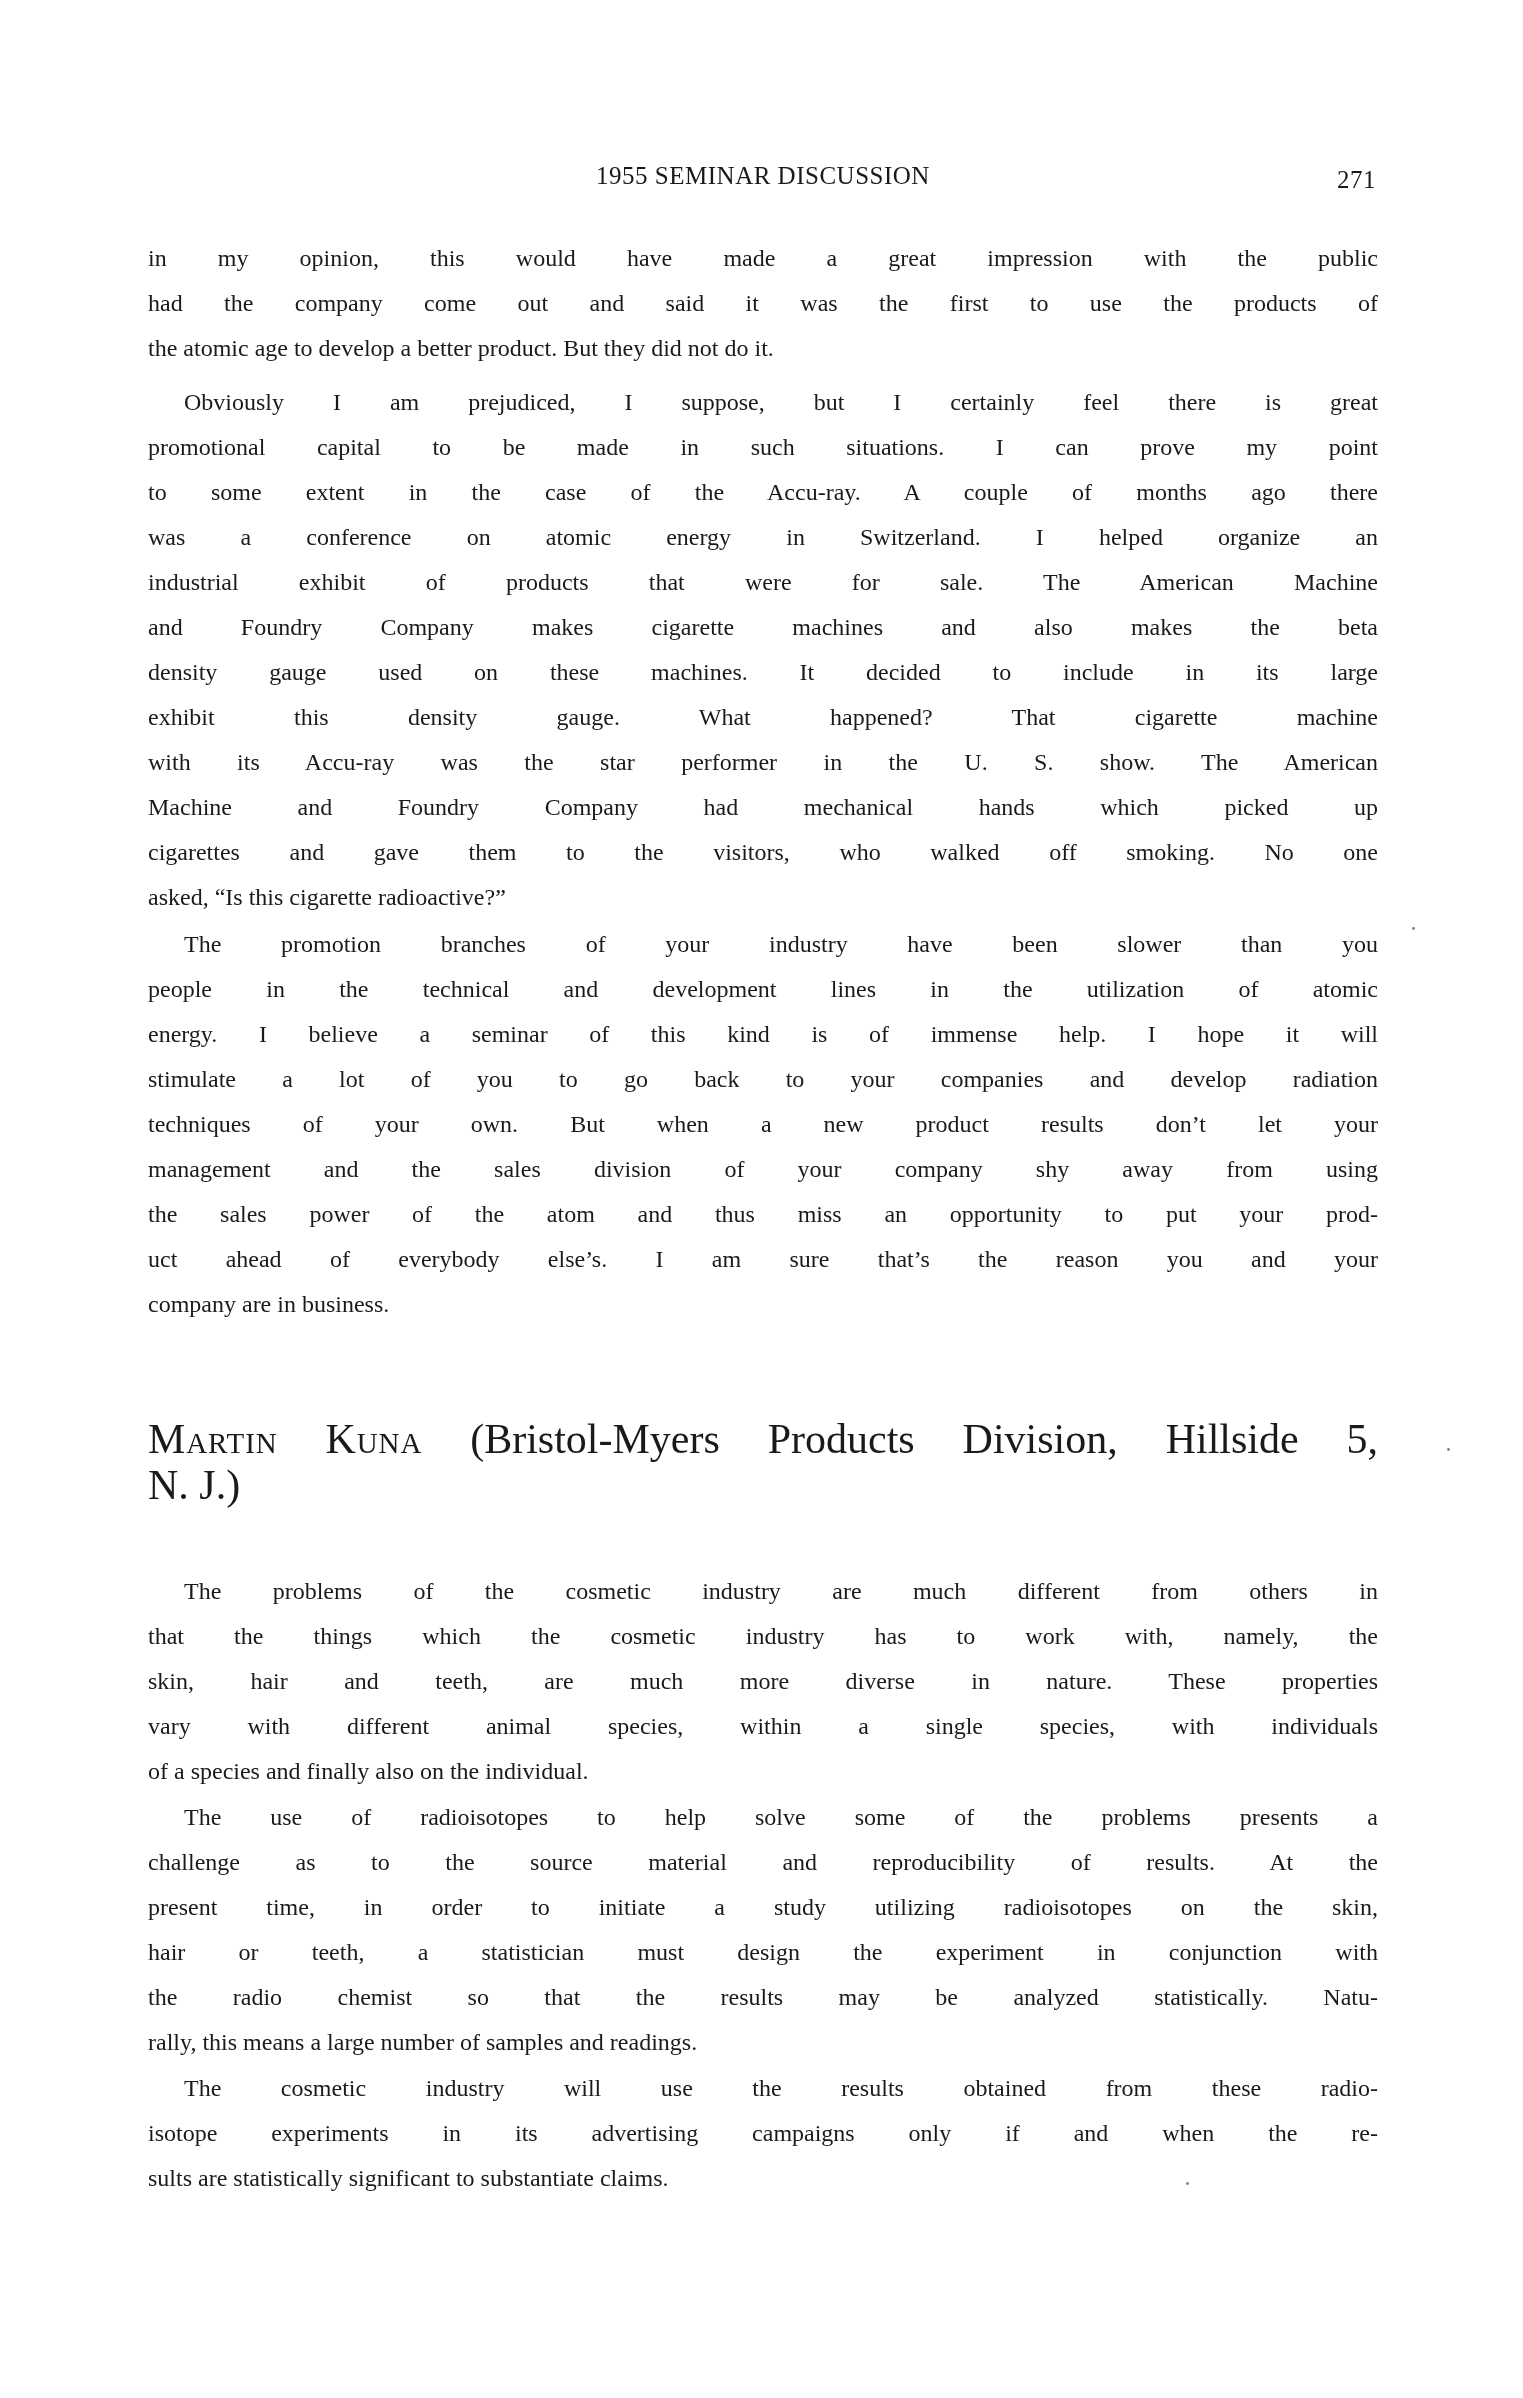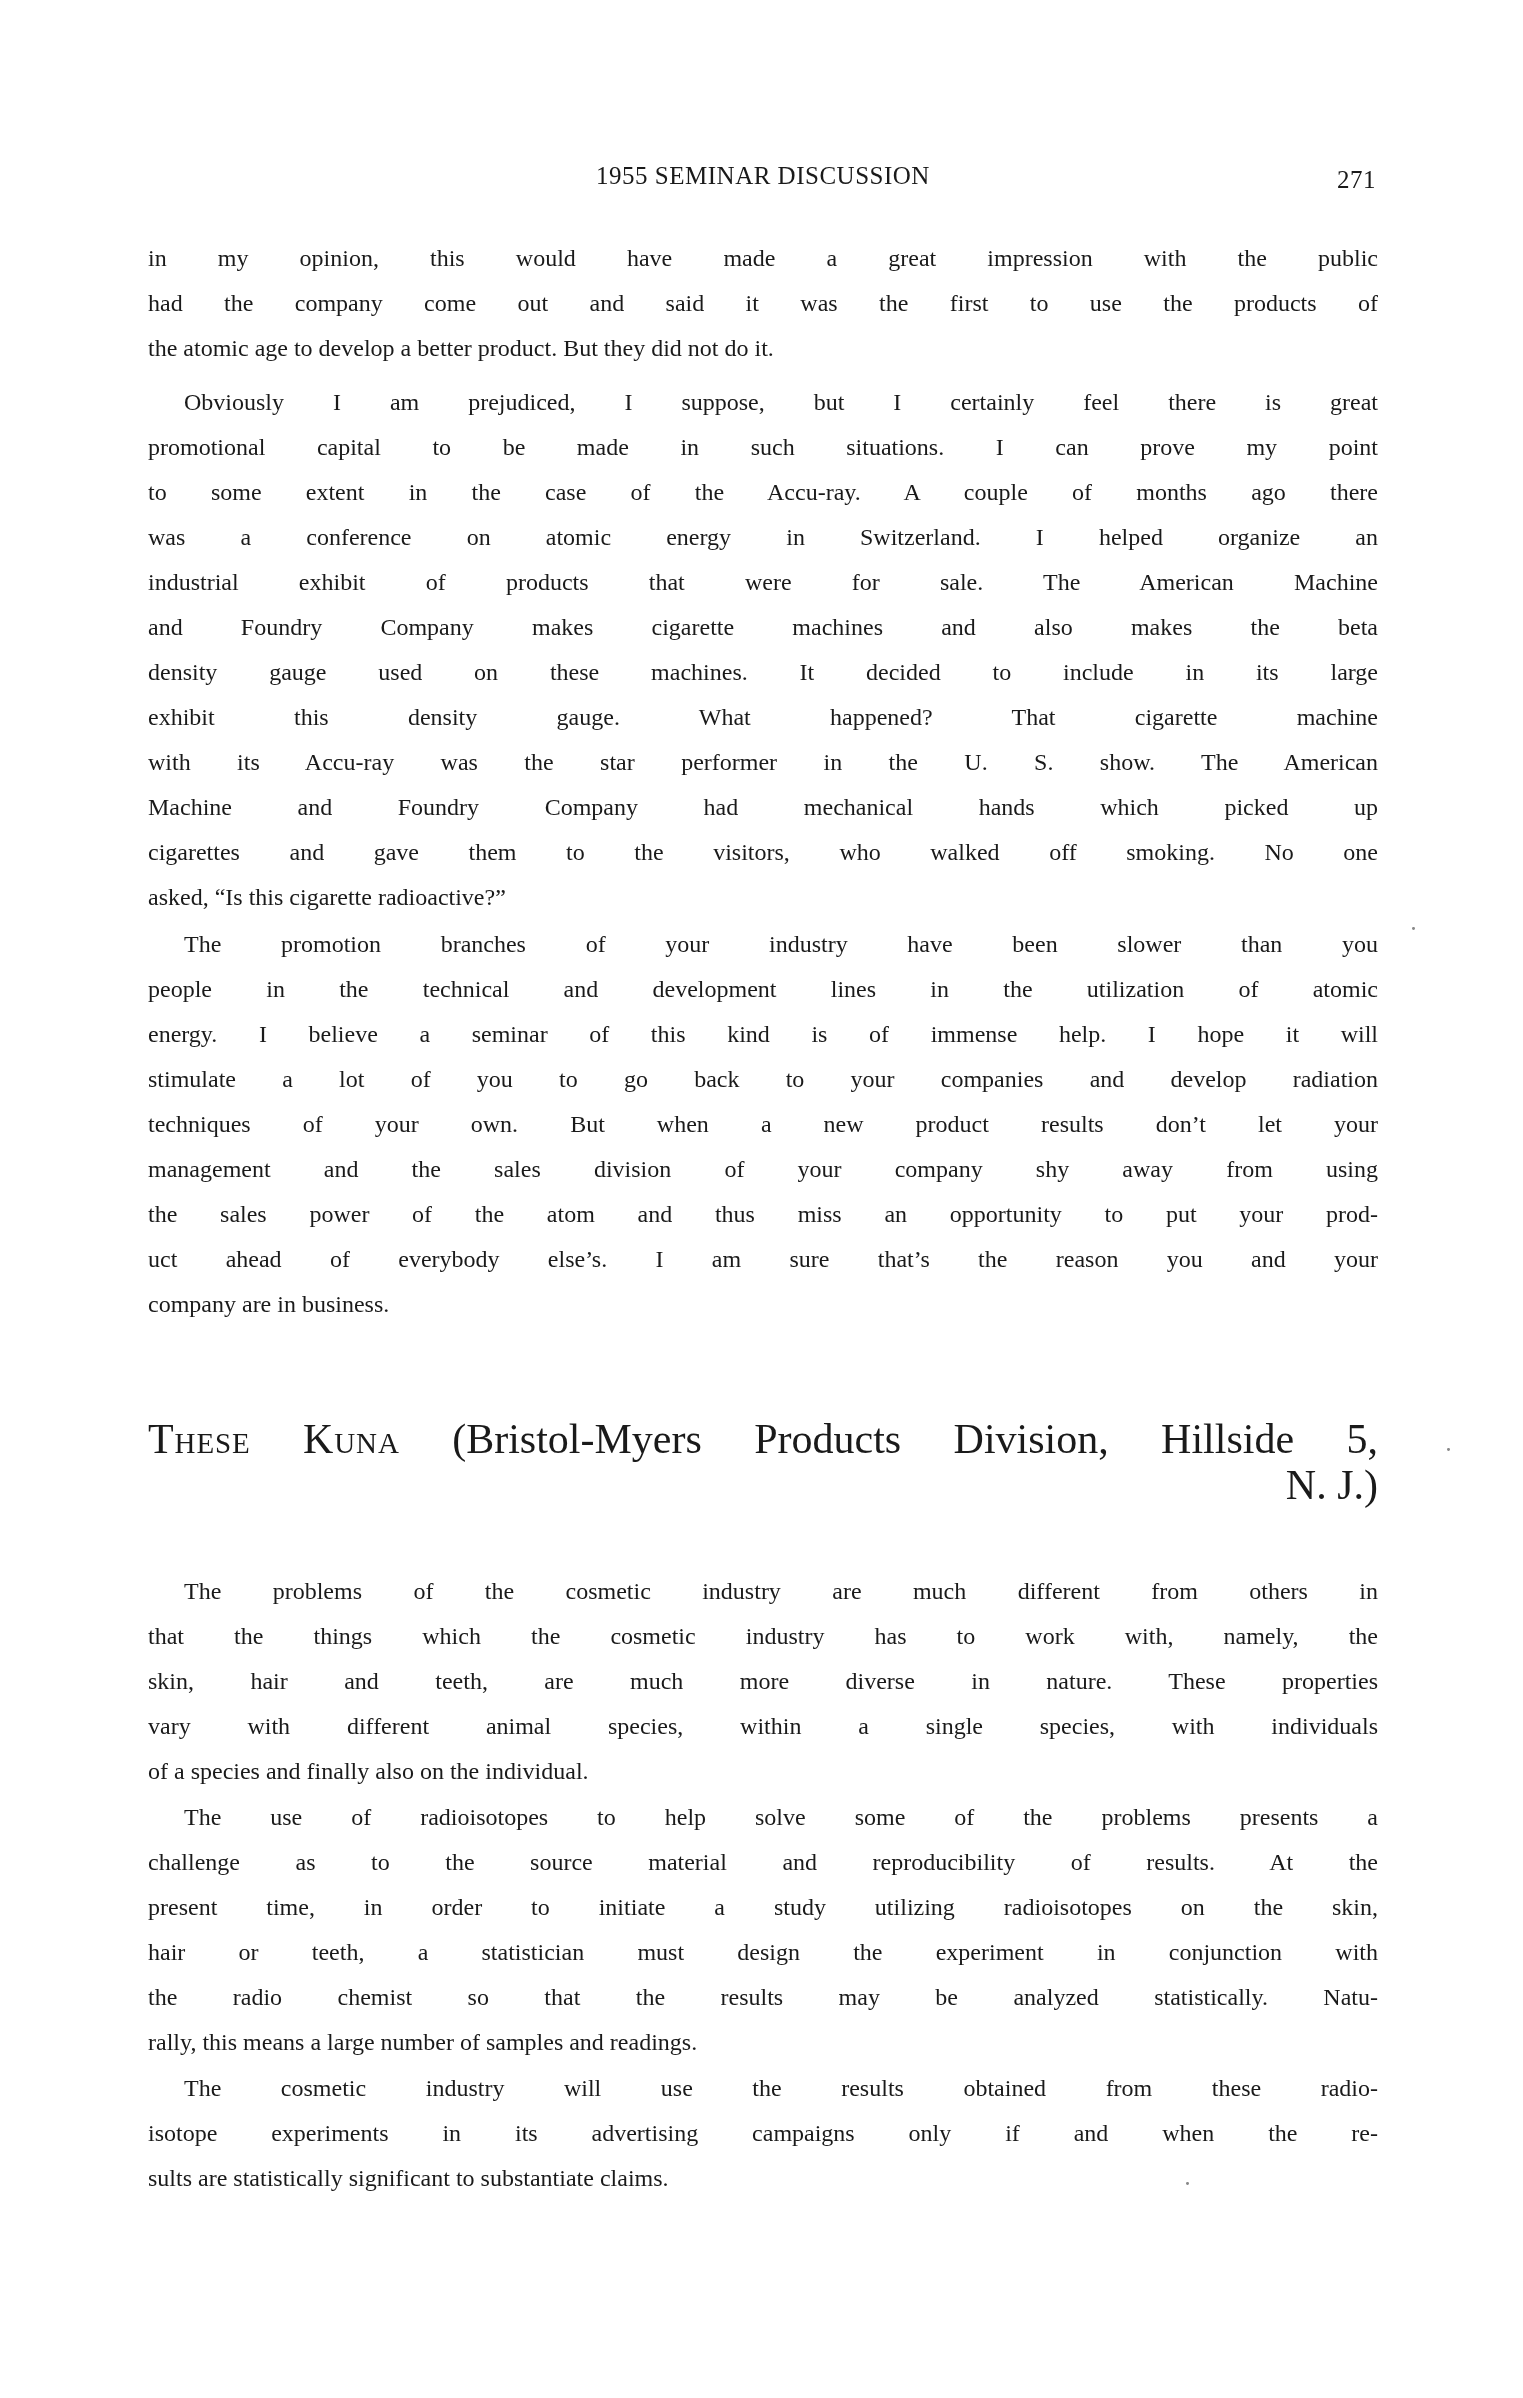--- a/index.html
+++ b/index.html
@@ -9,21 +9,21 @@
                   font-size: 25px; line-height: 40px; letter-spacing: 0.5px; }
   .running-head .title { position: absolute; left: 0; right: 0; text-align: center; }
   .running-head .folio { position: absolute; right: 1.9px; top: 4px; }
   .block { position: absolute; left: 148px; width: 1230px; }
   .line { height: 45px; line-height: 45px; font-size: 24px; white-space: nowrap; overflow: visible;
           text-align: justify; text-align-last: justify; }
   .line.last { text-align-last: left; }
   .line.indent { padding-left: 36px; margin-top: 8px; }
   .heading { position: absolute; left: 148px; width: 1230px; font-size: 42px; line-height: 46px; }
   .heading .row1 { height: 46px; white-space: nowrap; text-align: justify; text-align-last: justify; }
-  .heading .row2 { height: 46px; text-align: right; }
+  .heading .row2 { height: 46px; text-align: left; }
   .sc { font-variant: small-caps; letter-spacing: 0.9px; }
   .speck { position: absolute; width: 2.8px; height: 2.8px; background: #888; border-radius: 50%; }
 </style>
 </head>
 <body>
 
 <div class="running-head">
   <span class="title">1955 SEMINAR DISCUSSION</span>
   <span class="folio">271</span>
 </div>
@@ -54,21 +54,21 @@
     <div class="line">stimulate a lot of you to go back to your companies and develop radiation</div>
     <div class="line">techniques of your own.   But when a new product results don’t let your</div>
     <div class="line">management and the sales division of your company shy away from using</div>
     <div class="line">the sales power of the atom and thus miss an opportunity to put your prod-</div>
     <div class="line">uct ahead of everybody else’s.   I am sure that’s the reason you and your</div>
     <div class="line last">company are in business.</div>
   </div>
 
 <div class="heading" style="top:1416px;">
   <div class="row1">
-    <span class="sc">These</span>
+    <span class="sc">Martin</span>
     <span class="sc">Kuna</span>
     <span>(Bristol-Myers Products Division, Hillside 5,</span>
   </div>
   <div class="row2">N. J.)</div>
 </div>
 
 <div class="block" style="top:1561px;">
     <div class="line indent">The problems of the cosmetic industry are much different from others in</div>
     <div class="line">that the things which the cosmetic industry has to work with, namely, the</div>
     <div class="line">skin, hair and teeth, are much more diverse in nature.   These properties</div>

